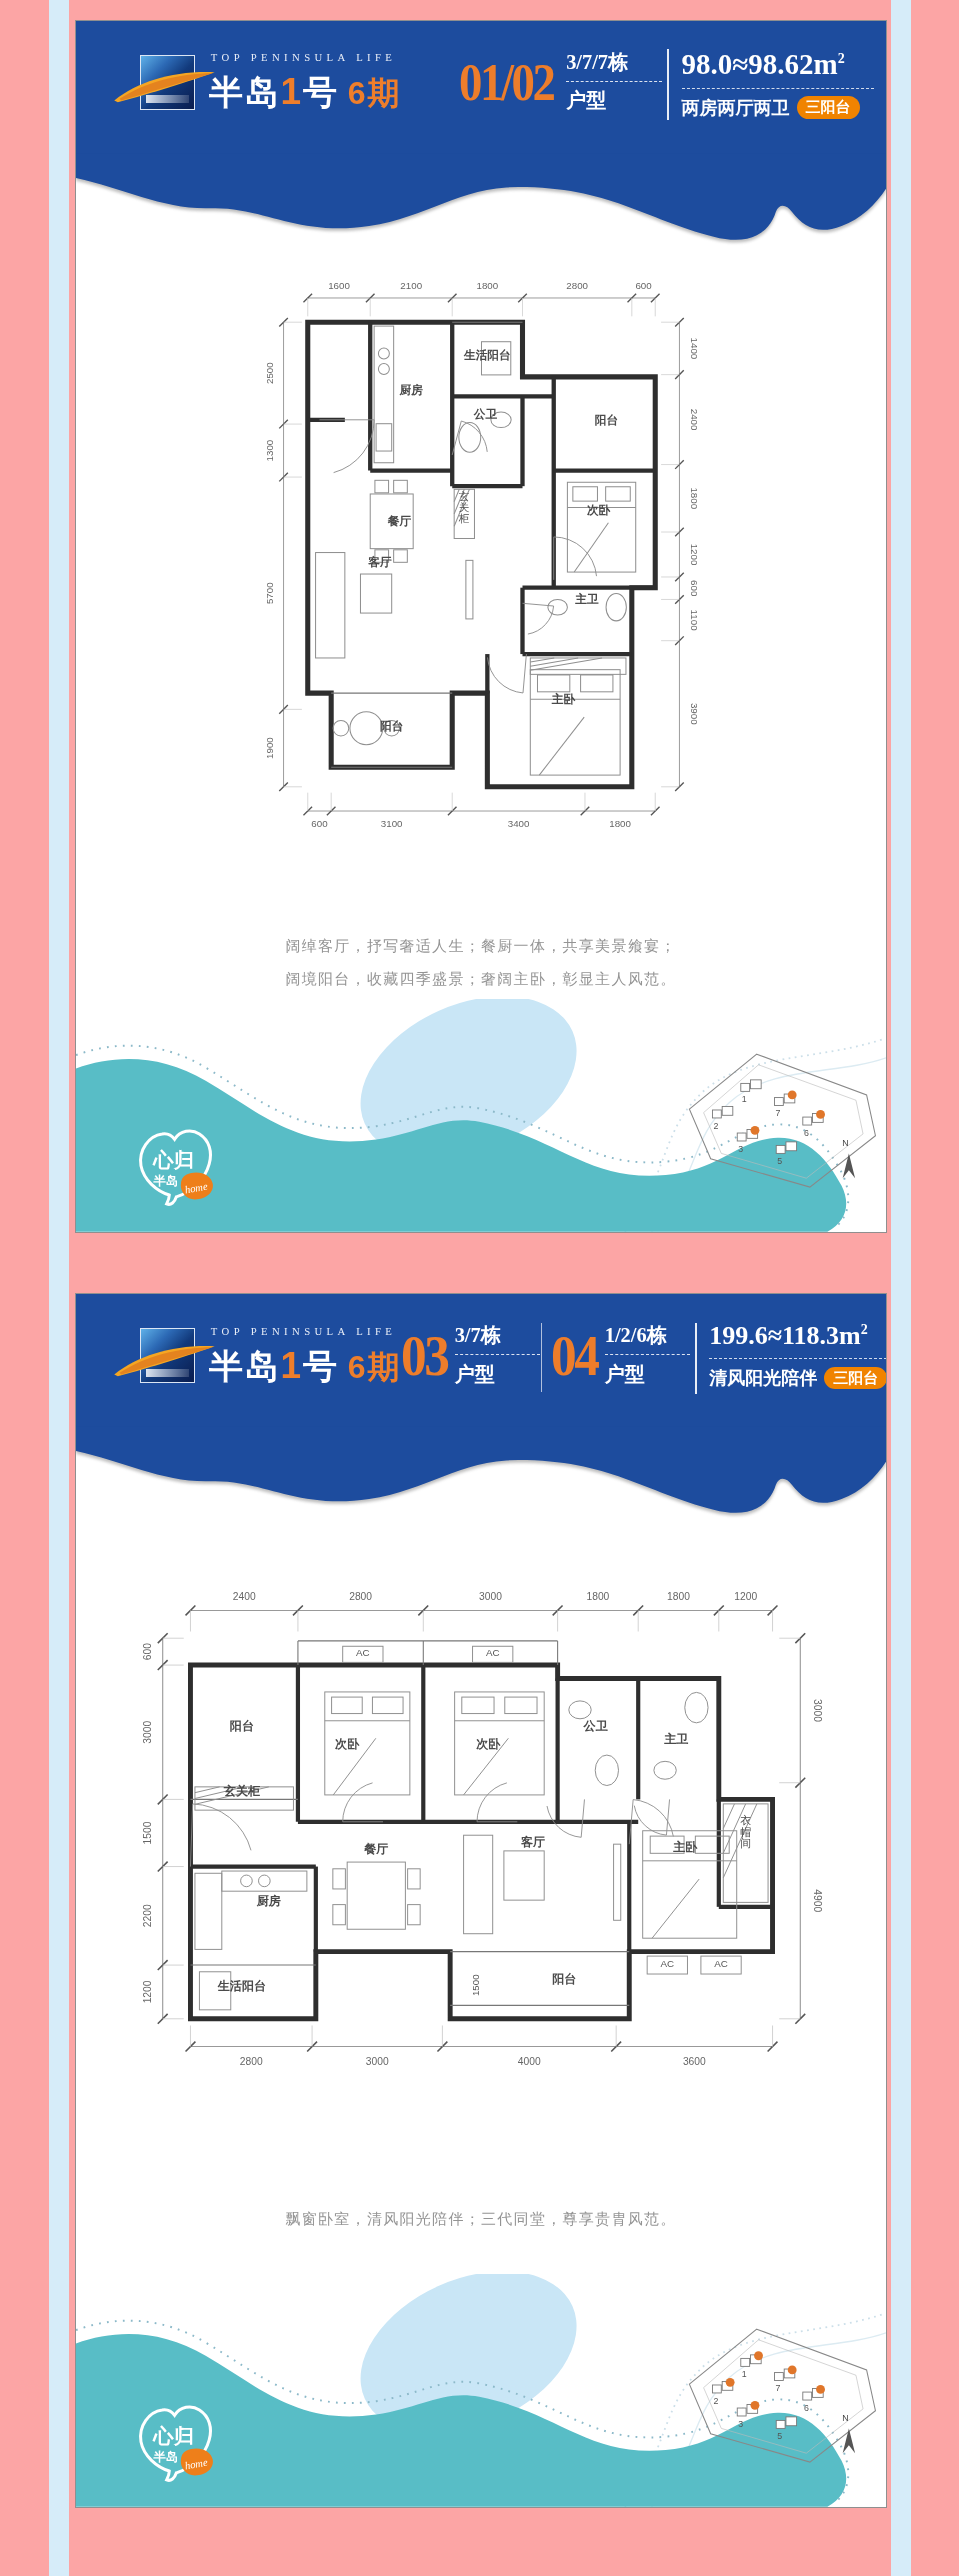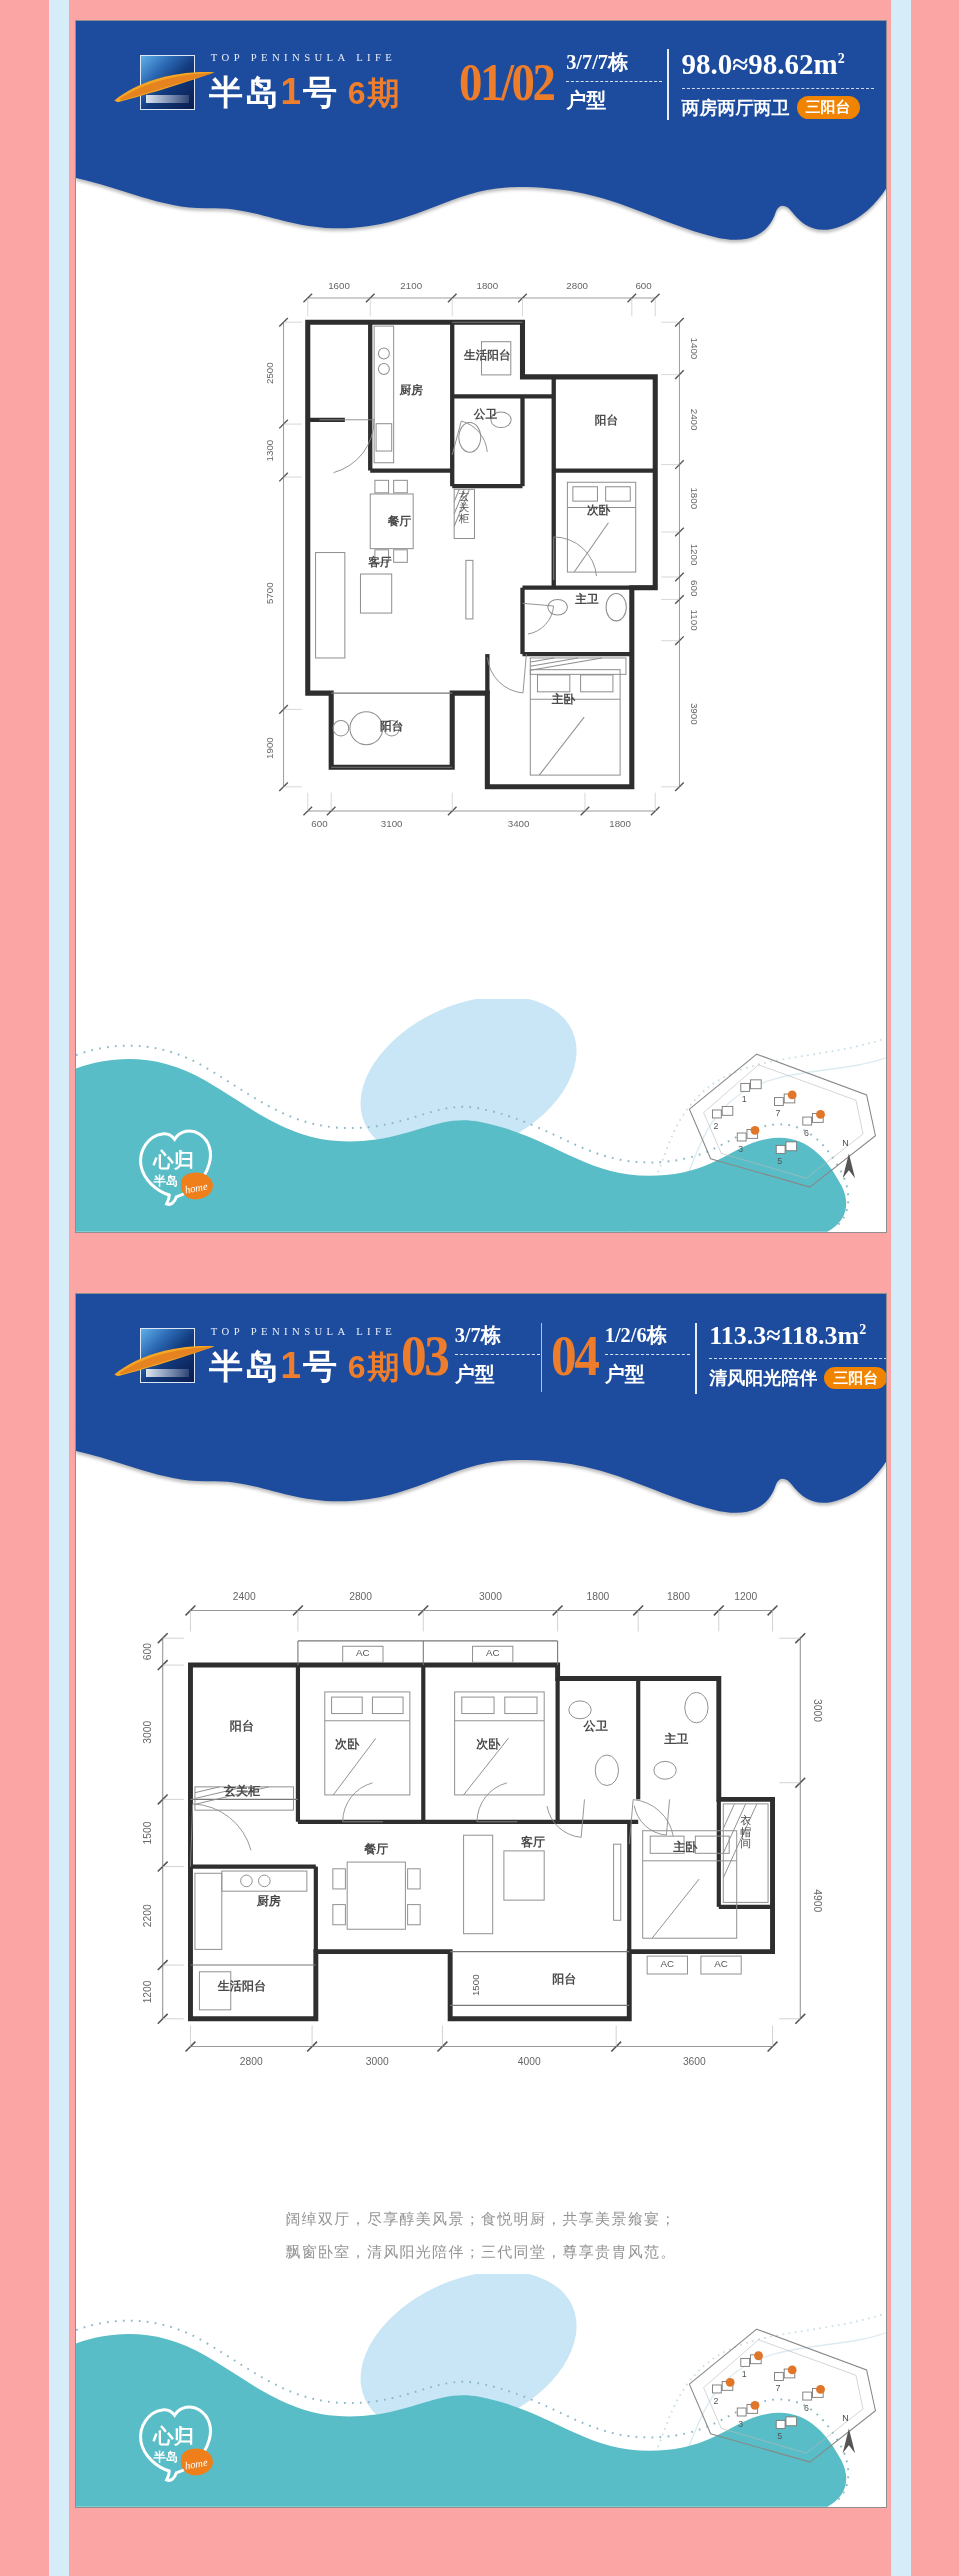--- a/index.html
+++ b/index.html
@@ -237,20 +237,24 @@
           <text x="7450" y="4900" font-size="300" fill="#4a4a4a" text-anchor="middle" font-weight="bold">次卧</text>
           <text x="2350" y="5200" font-size="300" fill="#4a4a4a" text-anchor="middle" font-weight="bold">餐厅</text>
           <text x="4000" y="4550" font-size="270" fill="#4a4a4a" text-anchor="middle"><tspan x="4000" dy="0">玄</tspan><tspan x="4000" dy="285">关</tspan><tspan x="4000" dy="285">柜</tspan></text>
           <text x="1850" y="6250" font-size="300" fill="#4a4a4a" text-anchor="middle" font-weight="bold">客厅</text>
           <text x="2150" y="10450" font-size="300" fill="#4a4a4a" text-anchor="middle" font-weight="bold">阳台</text>
           <text x="7150" y="7200" font-size="300" fill="#4a4a4a" text-anchor="middle" font-weight="bold">主卫</text>
           <text x="6550" y="9750" font-size="300" fill="#4a4a4a" text-anchor="middle" font-weight="bold">主卧</text>
         </svg>
       </div>
 
+    <div class="desc">
+      <div>阔绰客厅，抒写奢适人生；餐厨一体，共享美景飨宴；</div>
+      <div>阔境阳台，收藏四季盛景；奢阔主卧，彰显主人风范。</div>
+    </div>
 
     <svg class="deco" id="deco1" viewBox="0 0 912 262">
         <ellipse cx="442" cy="88" rx="128" ry="82" fill="#c9e6f6" transform="rotate(-24 442 88)"></ellipse>
         <path d="M618,262 C668,196 658,150 704,106 C752,60 836,70 912,44" fill="none" stroke="#ccdfe9" stroke-width="2" stroke-dasharray="2 5"></path>
         <path d="M648,262 C700,206 690,158 736,116 C784,74 856,86 912,66" fill="none" stroke="#dcebf2" stroke-width="1.5"></path>
         <path d="M0,78 C44,62 96,62 146,92 C210,130 252,170 338,158 C386,151 414,130 454,138 C544,156 576,206 664,198 C728,192 744,158 790,156 C824,155 846,180 862,210 C872,230 868,250 846,262 L0,262 Z" fill="#58bdc6"></path>
         <path d="M0,63 C44,47 96,47 146,77 C210,115 252,155 338,143 C386,136 414,115 454,123 C544,141 576,191 664,183 C728,177 744,143 790,141 C824,140 846,165 862,195 C872,215 874,240 856,256" fill="none" stroke="#8cb9c9" stroke-width="2.2" stroke-dasharray="2 7"></path>
       </svg>
     <svg class="heart-logo" id="heart1" viewBox="0 0 96 98">
         <path d="M47,16 C53,6 66,4 75,10 C86,17 90,30 86,44 C81,62 66,76 49,81 C47,87 43,91 38,89 C40,85 41,82 41,79 C27,75 12,62 9,46 C6,28 18,12 33,10 C39,9 44,12 47,16 Z" fill="none" stroke="#ffffff" stroke-width="3.4"></path>
@@ -315,21 +319,21 @@
           <div class="usep"></div>
           <div class="unit-group">
             <div class="unit-num">04</div>
             <div class="unit-col">
               <div class="unit-bld">1/2/6栋</div>
               <div class="unit-lbl">户型</div>
             </div>
           </div>
           <div class="vsep"></div>
           <div class="area-col">
-            <div class="area-main"><span>113.3≈118.3m</span><sup>2</sup></div>
+            <div class="area-main"><span>199.6≈118.3m</span><sup>2</sup></div>
             <div class="spec-row">
               <span class="spec-txt">清风阳光陪伴</span>
               <span class="badge">三阳台</span>
             </div>
           </div>
         </div>
       </div>
     </div>
     <svg class="hdr-wave" viewBox="0 0 912 110">
       <path d="M0,0 H912 V40 C900,58 884,74 862,82 C836,92 820,84 806,66 C800,58 792,56 788,66 C780,92 756,104 718,94 C640,74 600,38 498,38 C432,38 396,72 330,82 C250,94 210,60 152,62 C100,64 54,40 0,28 Z" fill="#1d4c9e" style="filter:drop-shadow(0 3px 2px rgba(90,90,90,.4));"></path>
@@ -484,21 +488,20 @@
           <text x="8350" y="7700" font-size="270" fill="#4a4a4a" text-anchor="middle" font-weight="bold">阳台</text>
           <text x="6450" y="7750" font-size="218.5" fill="#555" text-anchor="middle" transform="rotate(-90 6450 7750)">1500</text>
           <text x="3850" y="400" font-size="218.5" fill="#555" text-anchor="middle">AC</text>
           <text x="6750" y="400" font-size="218.5" fill="#555" text-anchor="middle">AC</text>
           <text x="10650" y="7350" font-size="218.5" fill="#555" text-anchor="middle">AC</text>
           <text x="11850" y="7350" font-size="218.5" fill="#555" text-anchor="middle">AC</text>
         </svg>
       </div>
 
     <div class="desc">
-      <div>阔绰双厅，尽享醇美风景；食悦明厨，共享美景飨宴；</div>
       <div>飘窗卧室，清风阳光陪伴；三代同堂，尊享贵胄风范。</div>
     </div>
 
     <svg class="deco" id="deco2" viewBox="0 0 912 262">
         <ellipse cx="442" cy="88" rx="128" ry="82" fill="#c9e6f6" transform="rotate(-24 442 88)"></ellipse>
         <path d="M618,262 C668,196 658,150 704,106 C752,60 836,70 912,44" fill="none" stroke="#ccdfe9" stroke-width="2" stroke-dasharray="2 5"></path>
         <path d="M648,262 C700,206 690,158 736,116 C784,74 856,86 912,66" fill="none" stroke="#dcebf2" stroke-width="1.5"></path>
         <path d="M0,78 C44,62 96,62 146,92 C210,130 252,170 338,158 C386,151 414,130 454,138 C544,156 576,206 664,198 C728,192 744,158 790,156 C824,155 846,180 862,210 C872,230 868,250 846,262 L0,262 Z" fill="#58bdc6"></path>
         <path d="M0,63 C44,47 96,47 146,77 C210,115 252,155 338,143 C386,136 414,115 454,123 C544,141 576,191 664,183 C728,177 744,143 790,141 C824,140 846,165 862,195 C872,215 874,240 856,256" fill="none" stroke="#8cb9c9" stroke-width="2.2" stroke-dasharray="2 7"></path>
       </svg>

